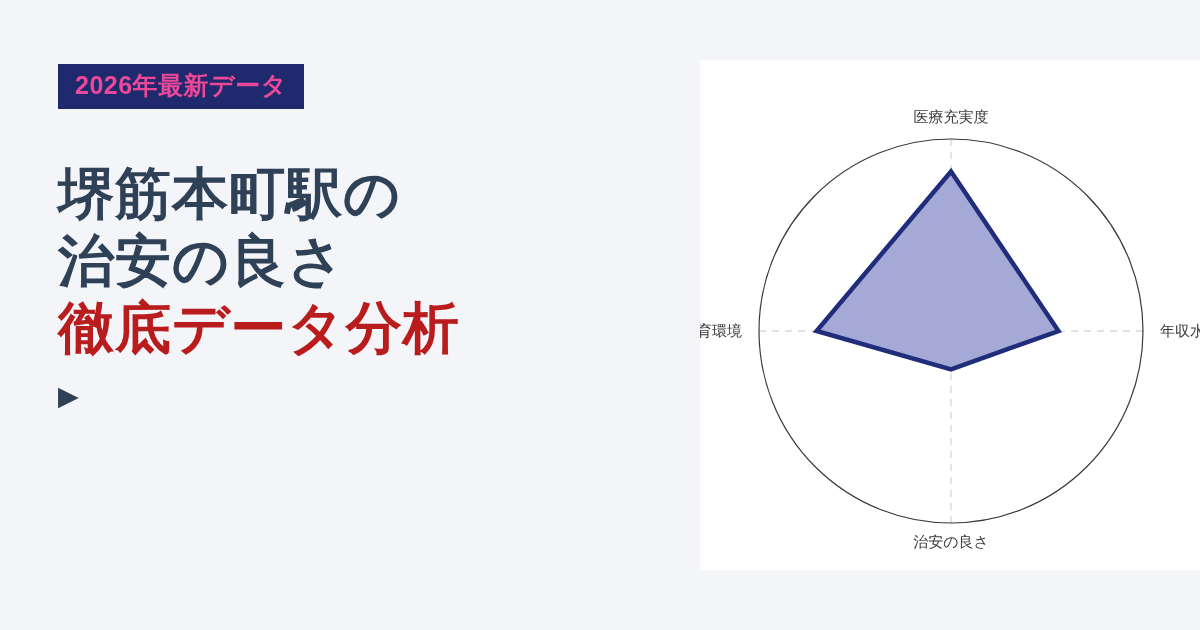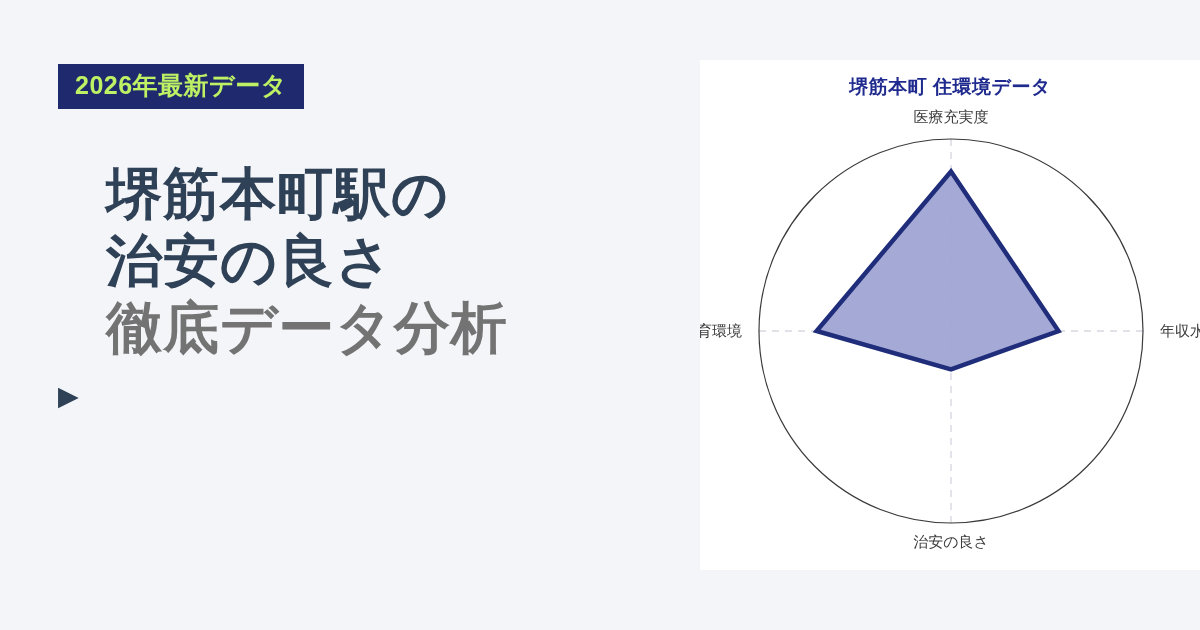--- a/index.html
+++ b/index.html
@@ -18,43 +18,42 @@
   
   #left-column {
     position:absolute;
     left:58px; top:64px;
     width:640px;
   }
 
   #year-badge {
     display:inline-block;
     background:#1f2a6e;
-    color:#bef264;
+    color:#ec4899;
     font-size:25px;
     font-weight:bold;
     letter-spacing:0.5px;
     padding:9px 17px 11px 17px;
     line-height:1;
     white-space:nowrap;
   }
 
   #headline {
     margin-top:51px;
     line-height:1.20;
   }
   .headline-line {
     display:block;
     font-size:56px;
     font-weight:bold;
     letter-spacing:1px;
     white-space:nowrap;
-    margin-left:48px;
   }
   .headline-line.dark   { color:#2f4156; }
-  .headline-line.accent { color:#737373; }
+  .headline-line.accent { color:#b91c1c; }
 
   #subtitle {
     margin-top:22px;
     display:flex;
     align-items:center;
     gap:9px;
     color:#2f4156;
     font-size:31px;
     font-weight:bold;
     white-space:nowrap;
@@ -110,21 +109,20 @@
     </div>
 
     <div id="subtitle">
       <span class="bullet">▶</span>
     </div>
 
   </div>
 
   <div id="chart-panel">
 
-    <div id="chart-title">堺筋本町 住環境データ</div>
 
     <svg id="radar-svg" viewBox="0 0 500 510">
 
       <line x1="251" y1="79" x2="251" y2="463" stroke="#d8d8e0" stroke-width="1.4" stroke-dasharray="7 6"></line>
       <line x1="59" y1="271" x2="443" y2="271" stroke="#d8d8e0" stroke-width="1.4" stroke-dasharray="7 6"></line>
 
       <circle cx="251" cy="271" r="192" fill="none" stroke="#3a3a3a" stroke-width="1.2"></circle>
 
       <polygon id="radar-polygon" points="251.0,111.6 358.5,271.0 251.0,309.4 116.6,271.0" fill="#a0a4d4" fill-opacity="0.95" stroke="#1f2d7a" stroke-width="4.5" stroke-linejoin="miter"></polygon>
 

